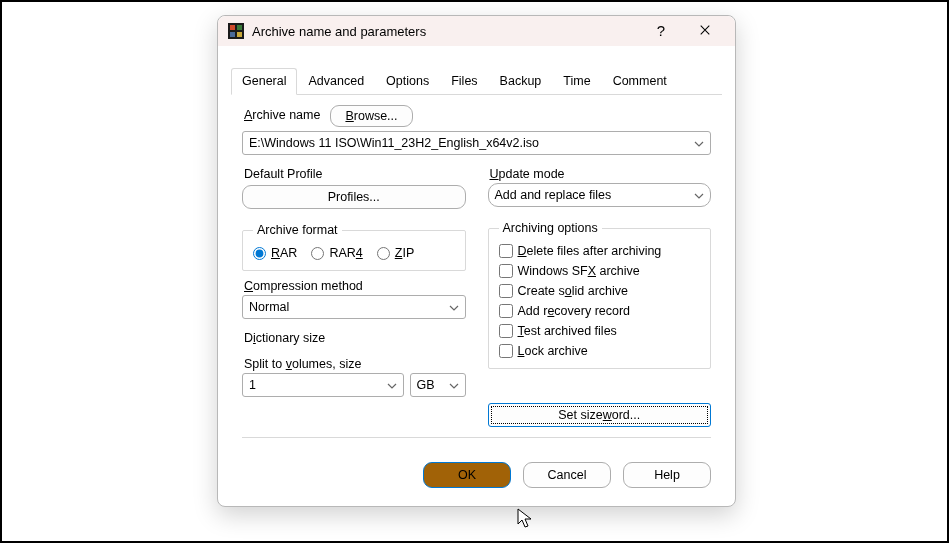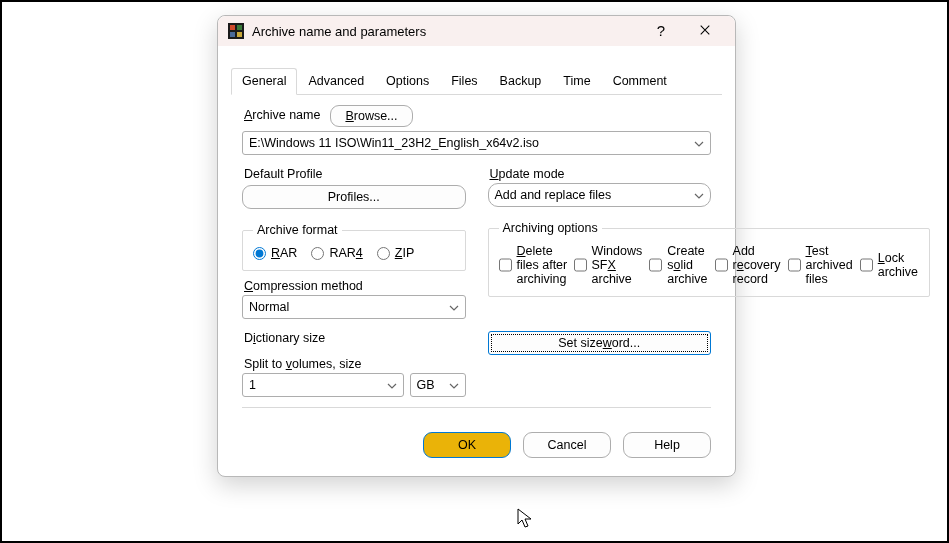--- a/index.html
+++ b/index.html
@@ -108,21 +108,21 @@
     margin: 4px 0 8px 0;
     padding: 6px 10px 10px 10px;
   }
   legend { padding: 0 4px; font-size: 12.5px; }
   .radios { display: flex; gap: 14px; padding-top: 3px; }
   .radio, .check {
     display: flex; align-items: center; gap: 5px;
   }
   .radio input { margin: 0; }
   .check input { margin: 0; width: 14px; height: 14px; }
-  .checks { display: flex; flex-direction: row; gap: 6px; padding-top: 3px; }
+  .checks { display: flex; flex-direction: column; gap: 6px; padding-top: 3px; }
   .split-row { display: flex; gap: 6px; }
   .split-row .combo:first-child { flex: 1; }
   .split-row .combo.unit { width: 56px; flex: none; }
   .setpwd {
     border: 1px solid #0078d4;
     outline: 1px dotted #000;
     outline-offset: -4px;
     width: 100%;
     padding: 4px 0;
     background: #fdfdfd;
@@ -140,21 +140,21 @@
     gap: 12px;
     justify-content: flex-end;
     padding: 0 24px 18px 24px;
   }
   .footer .btn {
     width: 88px;
     padding: 5px 0;
   }
   .footer .btn.primary {
     border: 1px solid #0078d4;
-    background: #eab308;
+    background: #a16207;
   }
   .cursor {
     position: absolute;
     left: 515px;
     top: 506px;
     pointer-events: none;
   }
 </style>
 </head>
 <body>

